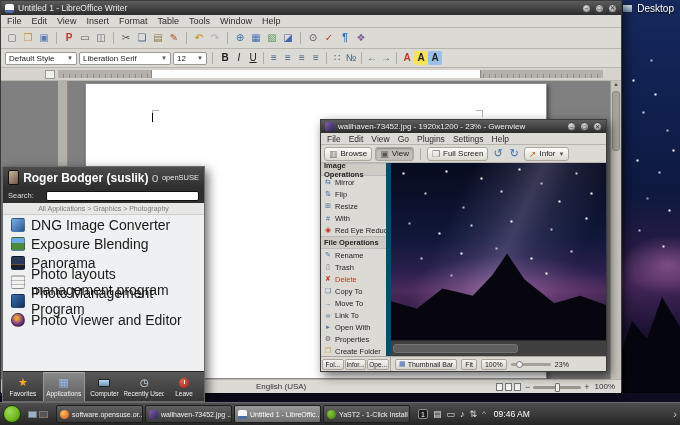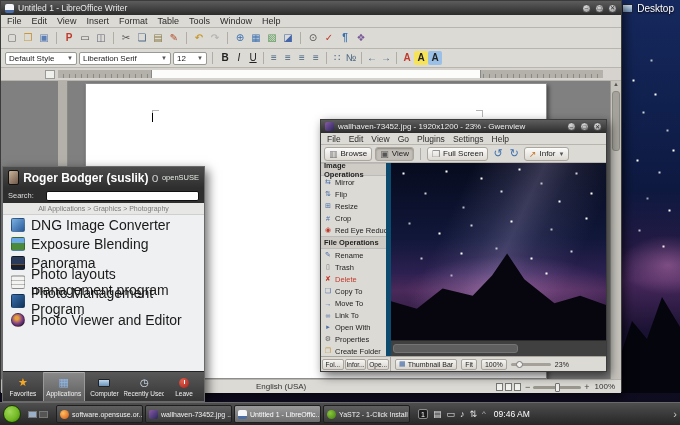--- a/index.html
+++ b/index.html
@@ -324,21 +324,21 @@
         <div class="gv-row">
             <span class="ri">⇅</span>
             <span>Flip</span>
           </div>
         <div class="gv-row">
             <span class="ri">⊞</span>
             <span>Resize</span>
           </div>
         <div class="gv-row">
             <span class="ri">#</span>
-            <span>Crop</span>
+            <span>With</span>
           </div>
         <div class="gv-row">
             <span class="ri" style="color:#c0392b">◉</span>
             <span>Red Eye Reduction</span>
           </div>
         <div class="gv-h">File Operations</div>
         <div class="gv-row">
             <span class="ri">✎</span>
             <span>Rename</span>
           </div>

